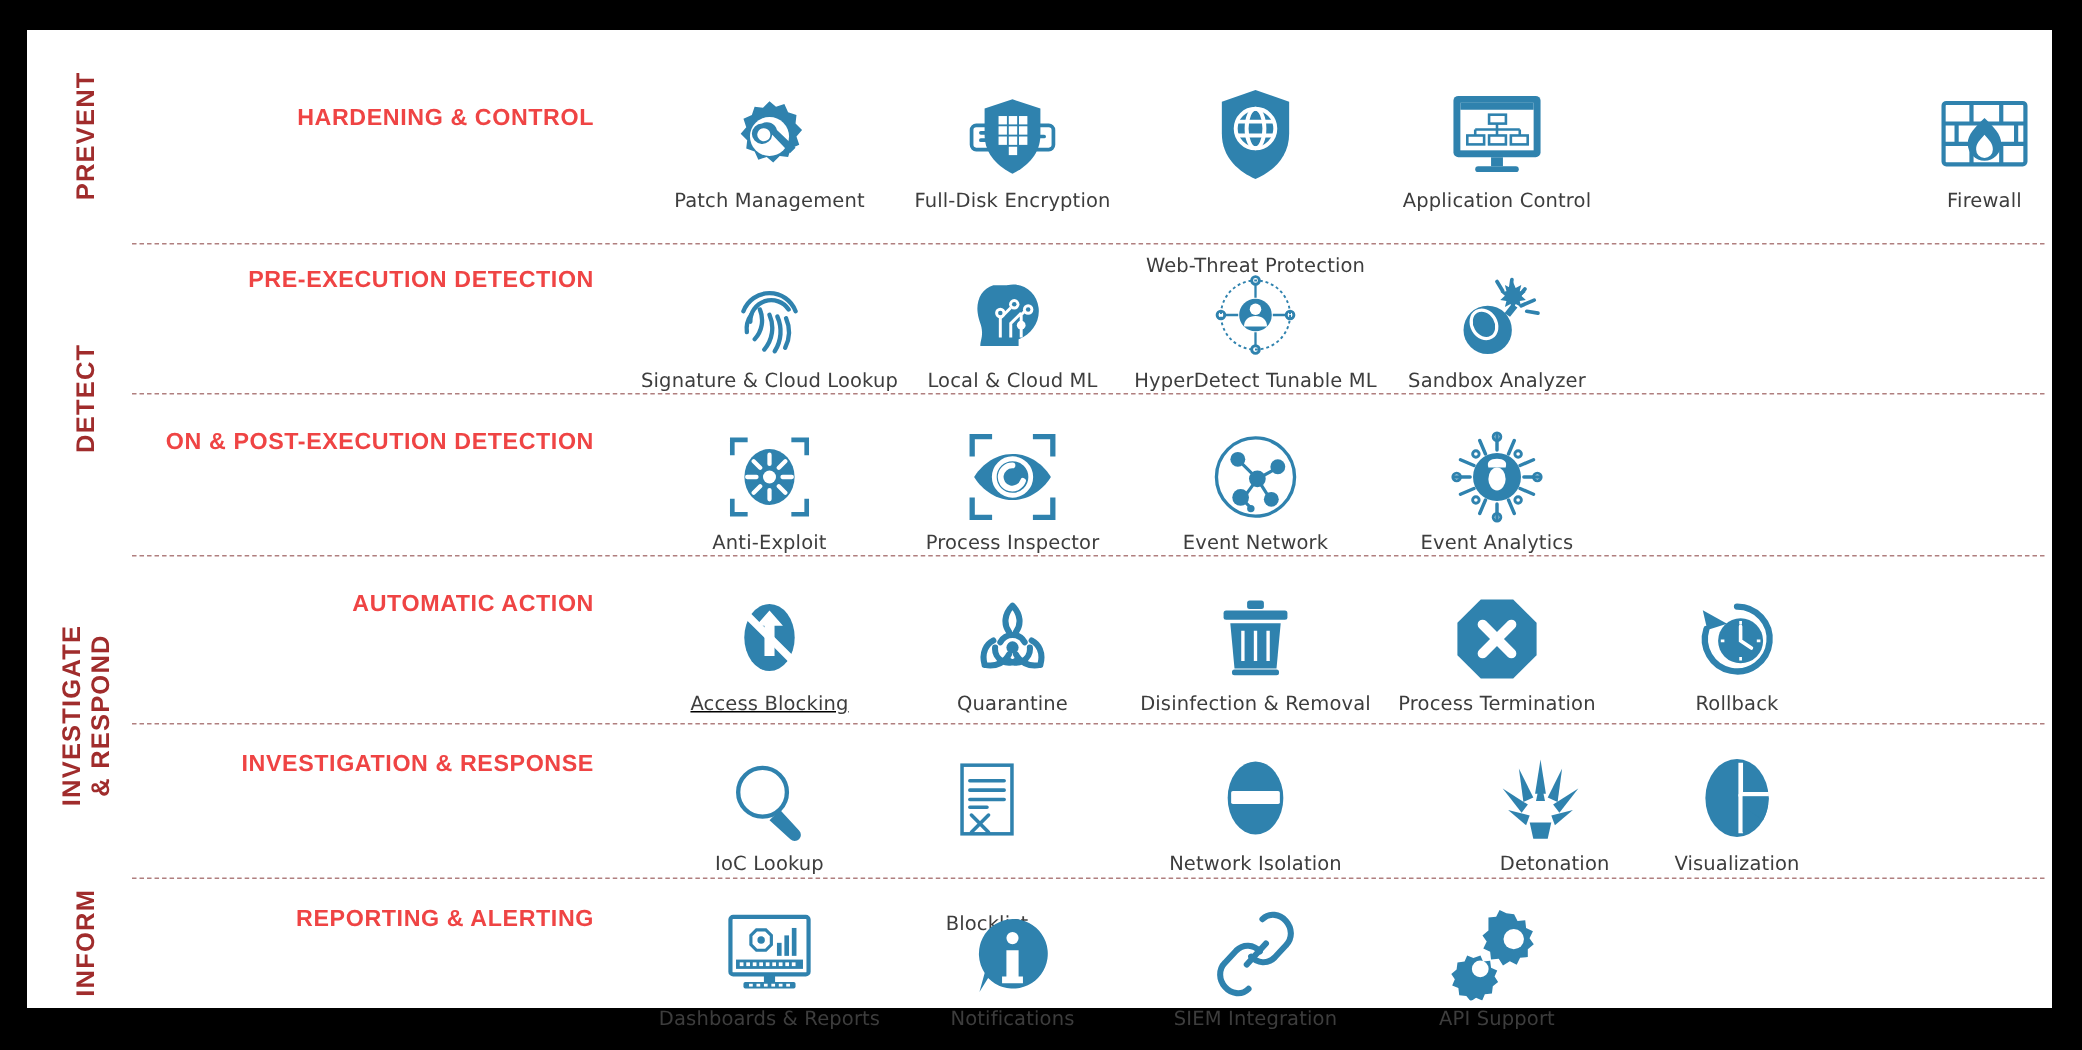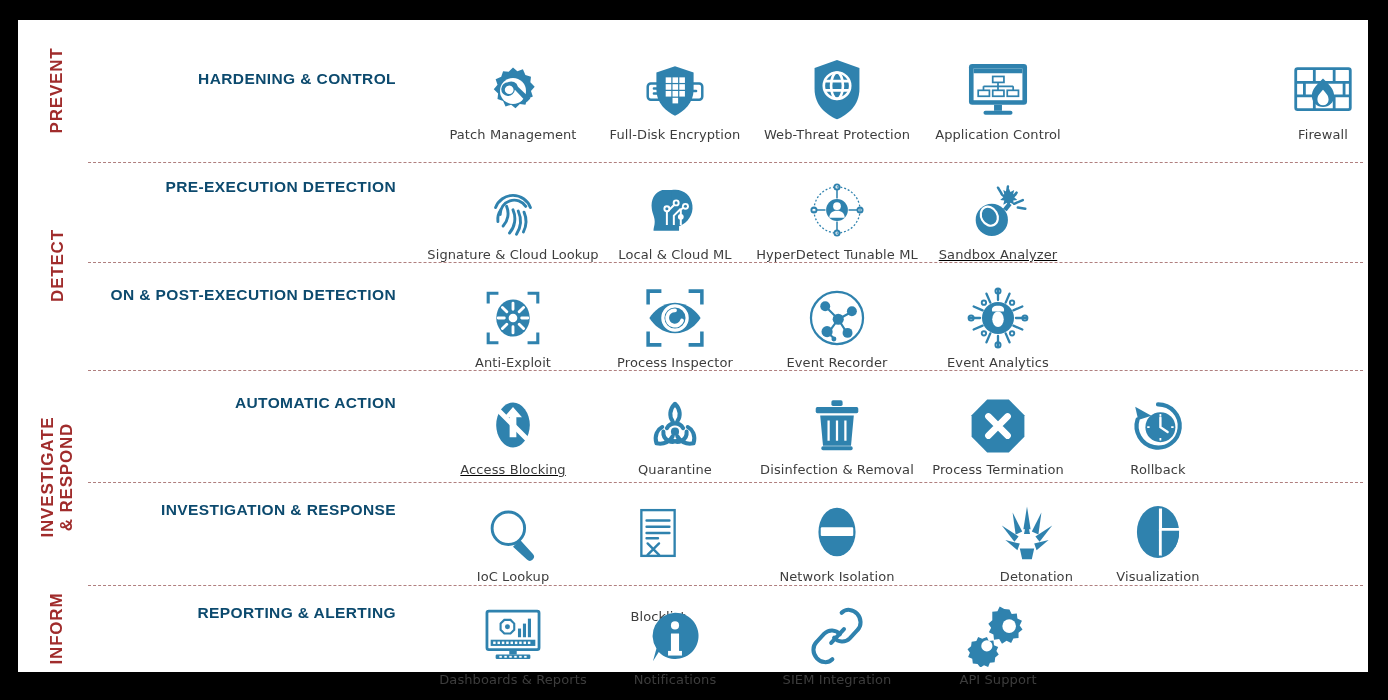--- a/index.html
+++ b/index.html
@@ -36,21 +36,21 @@
   }
   .stage-text .l2{display:block;}
 
   
   .row{
     position:absolute;left:78px;width:1272px;
   }
   .row-title{
     position:absolute;left:0;width:300px;
     text-align:right;
-    color:#0c4a6e;
+    color:#ef4444;
     font-weight:bold;
     font-size:15.5px;
     letter-spacing:.4px;
     white-space:nowrap;
   }
   .cells{
     position:absolute;left:310px;top:0;right:0;height:100%;
   }
   .cell{
     position:absolute;top:0;width:150px;
@@ -137,21 +137,21 @@
                     <rect x="57" y="39" width="9" height="9"></rect>
                     <rect x="35" y="50" width="9" height="9"></rect>
                     <rect x="46" y="50" width="9" height="9"></rect>
                     <rect x="57" y="50" width="9" height="9"></rect>
                     <rect x="46" y="61" width="9" height="9"></rect>
                   </g>
                 </svg>
               </div>
               <div class="cap">Full-Disk Encryption</div>
             </div>
-            <div class="cell" style="left: 431px; margin-left: -75px;">
+            <div class="cell" style="left: 431px; margin-left: -75px; gap: 43px;">
               <div class="glyph">
                 <svg width="66" height="66" viewBox="0 0 100 100" fill="#2f82ae">
                   <path d="M50 6l34 12v32c0 25-18 39-34 46C34 89 16 75 16 50V18z"></path>
                   <g fill="none" stroke="#fff" stroke-width="4">
                     <circle cx="50" cy="45" r="20"></circle>
                     <ellipse cx="50" cy="45" rx="9" ry="20"></ellipse>
                     <path d="M31 38h38M31 52h38"></path>
                   </g>
                 </svg>
               </div>
@@ -250,21 +250,21 @@
                   </g>
                   <circle cx="50" cy="50" r="17"></circle>
                   <g fill="#fff">
                     <circle cx="50" cy="44" r="6"></circle>
                     <path d="M38 62c0-7 5-11 12-11s12 4 12 11z"></path>
                   </g>
                 </svg>
               </div>
               <div class="cap">HyperDetect Tunable ML</div>
             </div>
-            <div class="cell" style="left: 592px; margin-left: -75px; text-decoration: underline;">
+            <div class="cell" style="left: 592px; margin-left: -75px;">
               <div class="glyph">
                 <svg width="62" height="64" viewBox="0 0 100 100" fill="#2f82ae">
                   <circle cx="40" cy="66" r="26"></circle>
                   <ellipse cx="36" cy="60" rx="13" ry="16" transform="rotate(-30 36 60)" fill="none" stroke="#fff" stroke-width="3.5"></ellipse>
                   <path d="M58 48l8-10 6 4-8 10z"></path>
                   <g fill="none" stroke="#2f82ae" stroke-width="4" stroke-linecap="round">
                     <path d="M70 34l10-12M76 40l14-6M64 26l2-14M82 46l12 2M56 24l-6-10"></path>
                   </g>
                   <path d="M68 16l6 10 10-4-4 11 11 3-9 7 7 9-12-1-1 12-9-8-8 8-2-12-11 1 5-10-9-6 10-4-3-11 10 4z" opacity="0"></path>
                   <path d="M66 10l5 12 11-6-3 12 12 1-9 8 9 8-12 2 3 12-11-6-5 12-5-12-11 6 3-12-12-2 9-8-9-8 12-1-3-12 11 6z" transform="translate(9,-2) scale(.55) translate(40,20)"></path>
@@ -315,21 +315,21 @@
                   <g>
                     <circle cx="31" cy="31" r="8"></circle>
                     <circle cx="74" cy="39" r="8"></circle>
                     <circle cx="67" cy="74" r="8"></circle>
                     <circle cx="34" cy="72" r="9"></circle>
                     <circle cx="52" cy="52" r="9"></circle>
                     <circle cx="45" cy="84" r="4"></circle>
                   </g>
                 </svg>
               </div>
-              <div class="cap">Event Recorder</div>
+              <div class="cap">Event Network</div>
             </div>
             <div class="cell" style="left: 592px; margin-left: -75px;">
               <div class="glyph">
                 <svg width="64" height="64" viewBox="0 0 100 100" fill="#2f82ae">
                   <g fill="none" stroke="#2f82ae" stroke-width="3.6" stroke-linecap="round">
                     <path d="M50 6v16M32 12l6 14M68 12l-6 14M12 32l14 6M88 32l-14 6M6 50h16M78 50h16M12 68l14-6M88 68l-14-6M32 88l6-14M68 88l-6-14M50 94V78"></path>
                   </g>
                   <g fill="none" stroke="#2f82ae" stroke-width="3">
                     <circle cx="50" cy="8" r="4"></circle>
                     <circle cx="8" cy="50" r="4"></circle>

